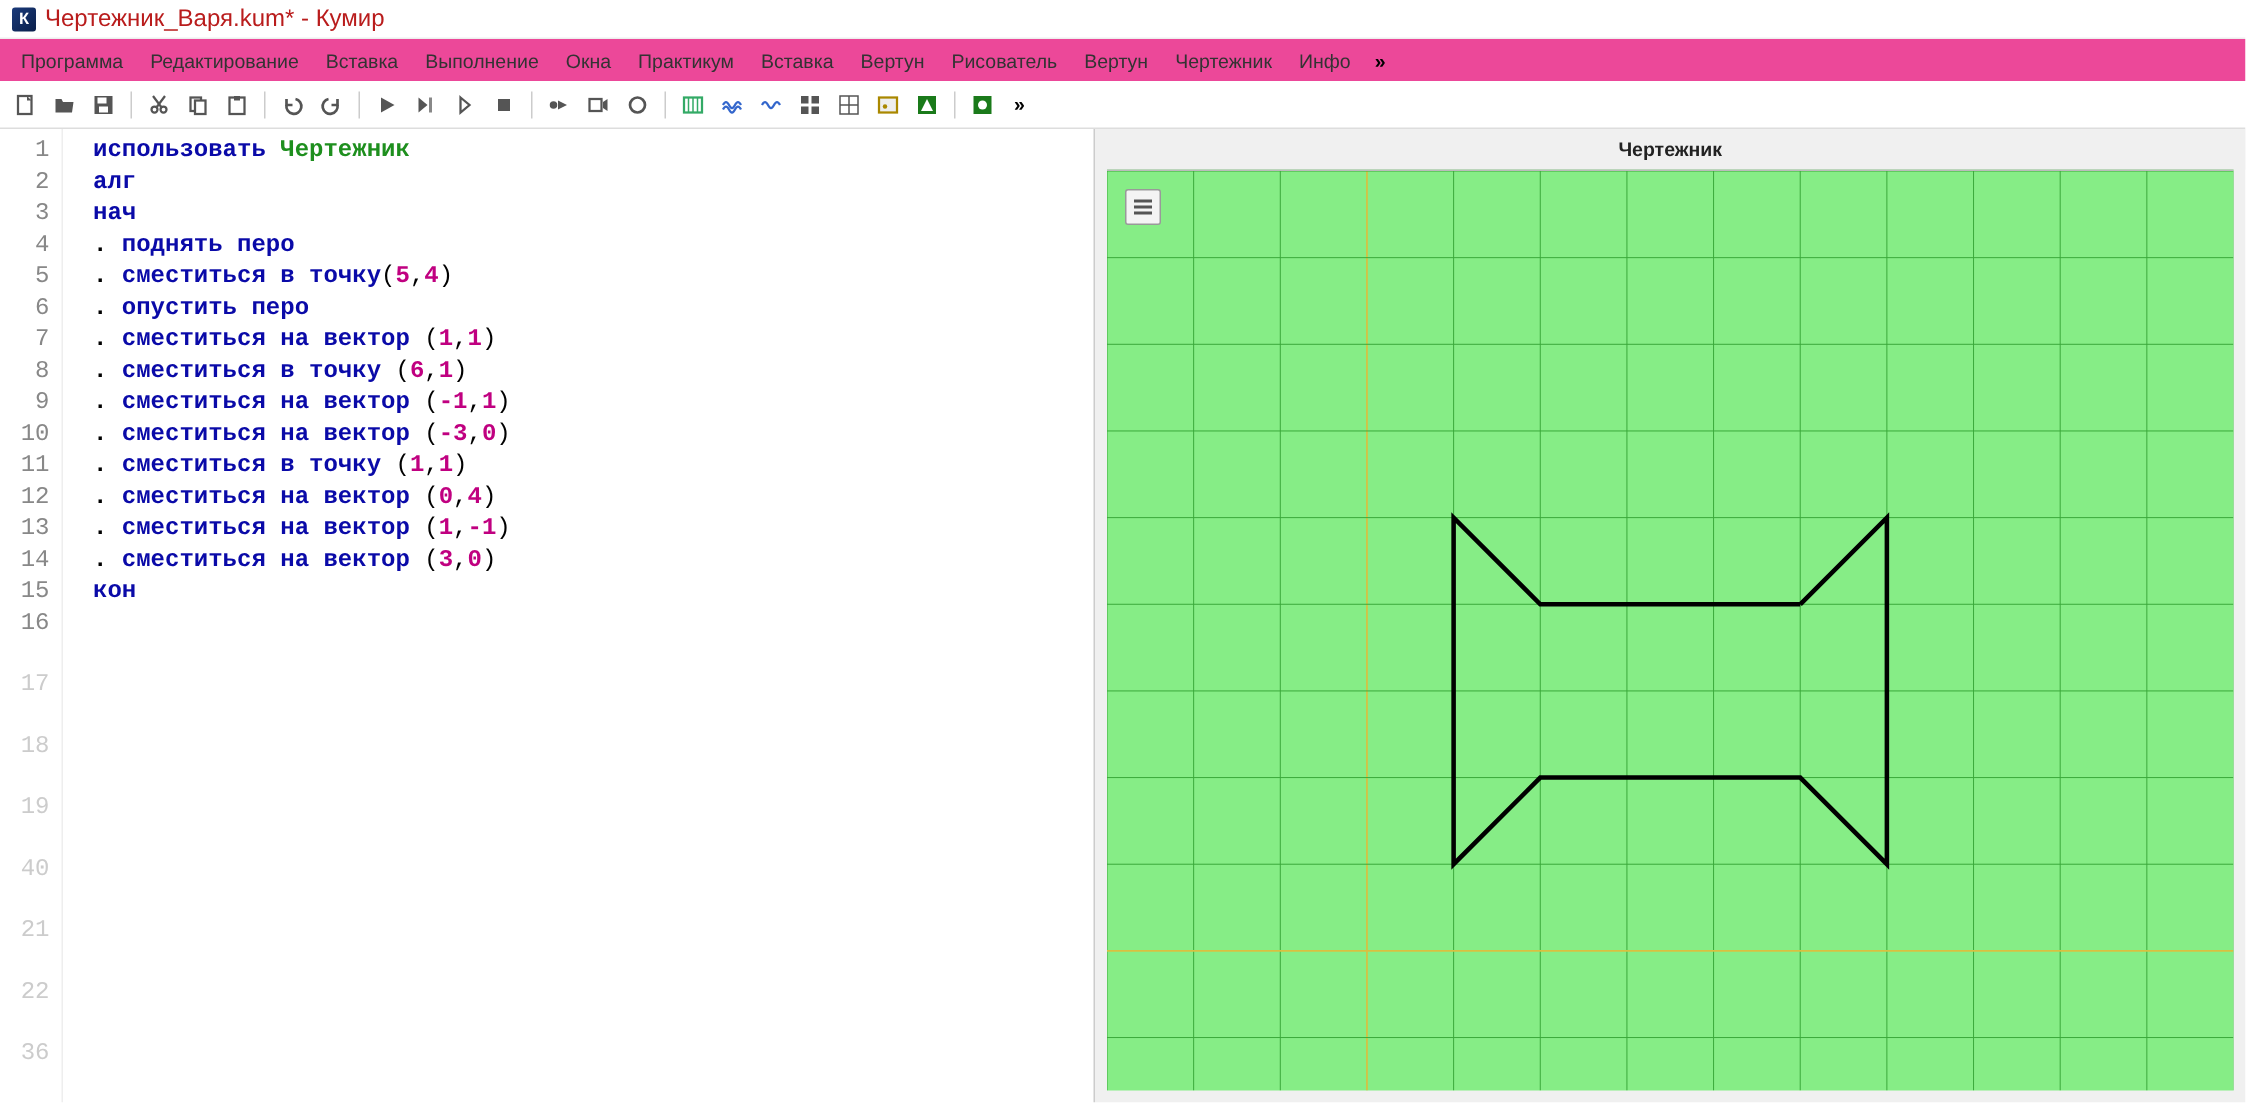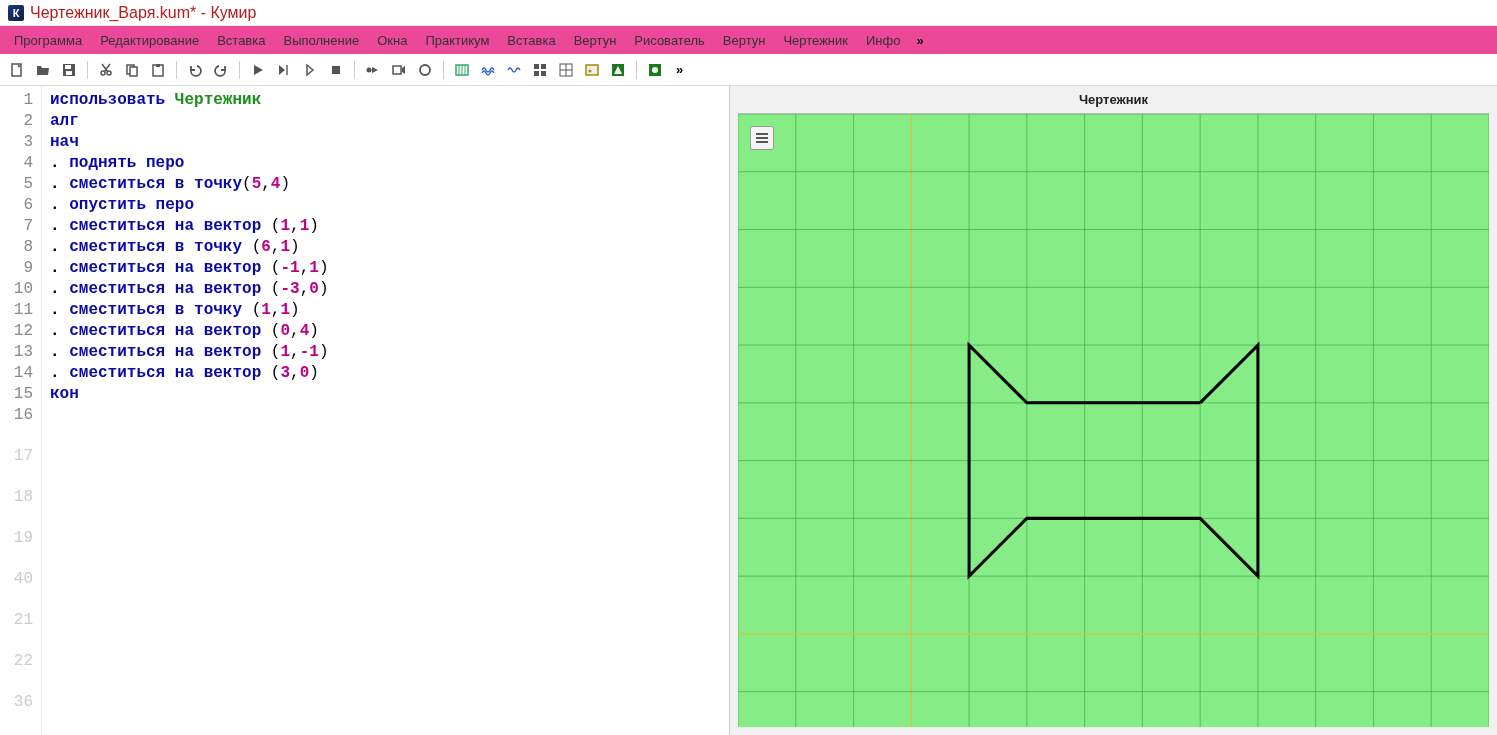--- a/index.html
+++ b/index.html
@@ -12,21 +12,21 @@
   .menubar .overflow { font-weight: bold; padding: 4px 6px; cursor: pointer; }
   .toolbar { display: flex; align-items: center; padding: 4px 6px; gap: 4px; height: 32px; background: #fff; border-bottom: 1px solid #ddd; }
   .toolbar .tb-btn { width: 22px; height: 22px; display: flex; align-items: center; justify-content: center; cursor: pointer; border-radius: 2px; color: #444; }
   .toolbar .tb-sep { width: 1px; height: 18px; background: #ccc; margin: 0 3px; }
   .toolbar .overflow { font-weight: bold; padding: 2px 6px; cursor: pointer; }
   .content { display: flex; height: calc(735px - 86px); }
   .editor-pane { width: 730px; display: flex; background: #fff; border-right: 1px solid #ccc; }
   .gutter { width: 42px; background: #fff; text-align: right; padding: 4px 8px 4px 4px; font-family: Consolas, 'Courier New', monospace; font-size: 16px; color: #888; user-select: none; border-right: 1px solid #eee; }
   .gutter .ln { height: 21px; line-height: 21px; }
   .gutter .ln.dim { color: #ccc; margin-top: 20px; }
-  .code { flex: 1; padding: 4px 8px; font-family: Consolas, 'Courier New', monospace; font-size: 16px; line-height: 21px; white-space: pre; }
+  .code { flex: 1; padding: 4px 8px; font-family: Consolas, 'Courier New', monospace; font-size: 16px; line-height: 21px; white-space: pre; margin-left: 12px; }
   .code .line { height: 21px; }
   .kw { color: #0a0aa8; font-weight: bold; }
   .actor { color: #1e8f1e; font-weight: bold; }
   .num { color: #c00080; font-weight: bold; }
   .dot { color: #000; font-weight: bold; }
   .paren { color: #000; }
   .canvas-pane { flex: 1; display: flex; flex-direction: column; background: #f0f0f0; }
   .canvas-title { text-align: center; font-weight: bold; font-size: 13px; padding: 6px 0; background: #f0f0f0; color: #222; }
   .canvas-wrap { flex: 1; margin: 0 8px 8px 8px; position: relative; background: #86ed86; overflow: hidden; border-top: 1px solid #bbb; }
   .canvas-menu-btn { position: absolute; top: 12px; left: 12px; width: 24px; height: 24px; background: #f4f4f4; border: 1px solid #999; border-radius: 2px; display: flex; flex-direction: column; align-items: center; justify-content: center; gap: 2px; cursor: pointer; z-index: 10; }

